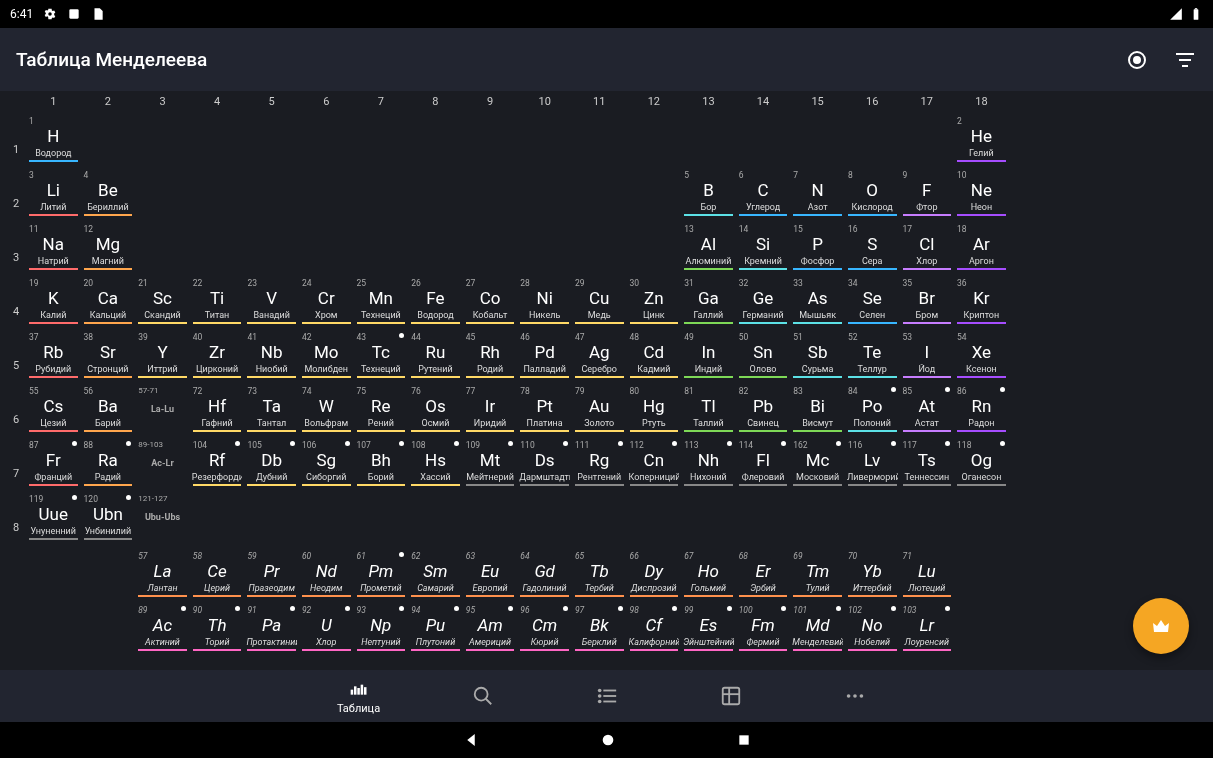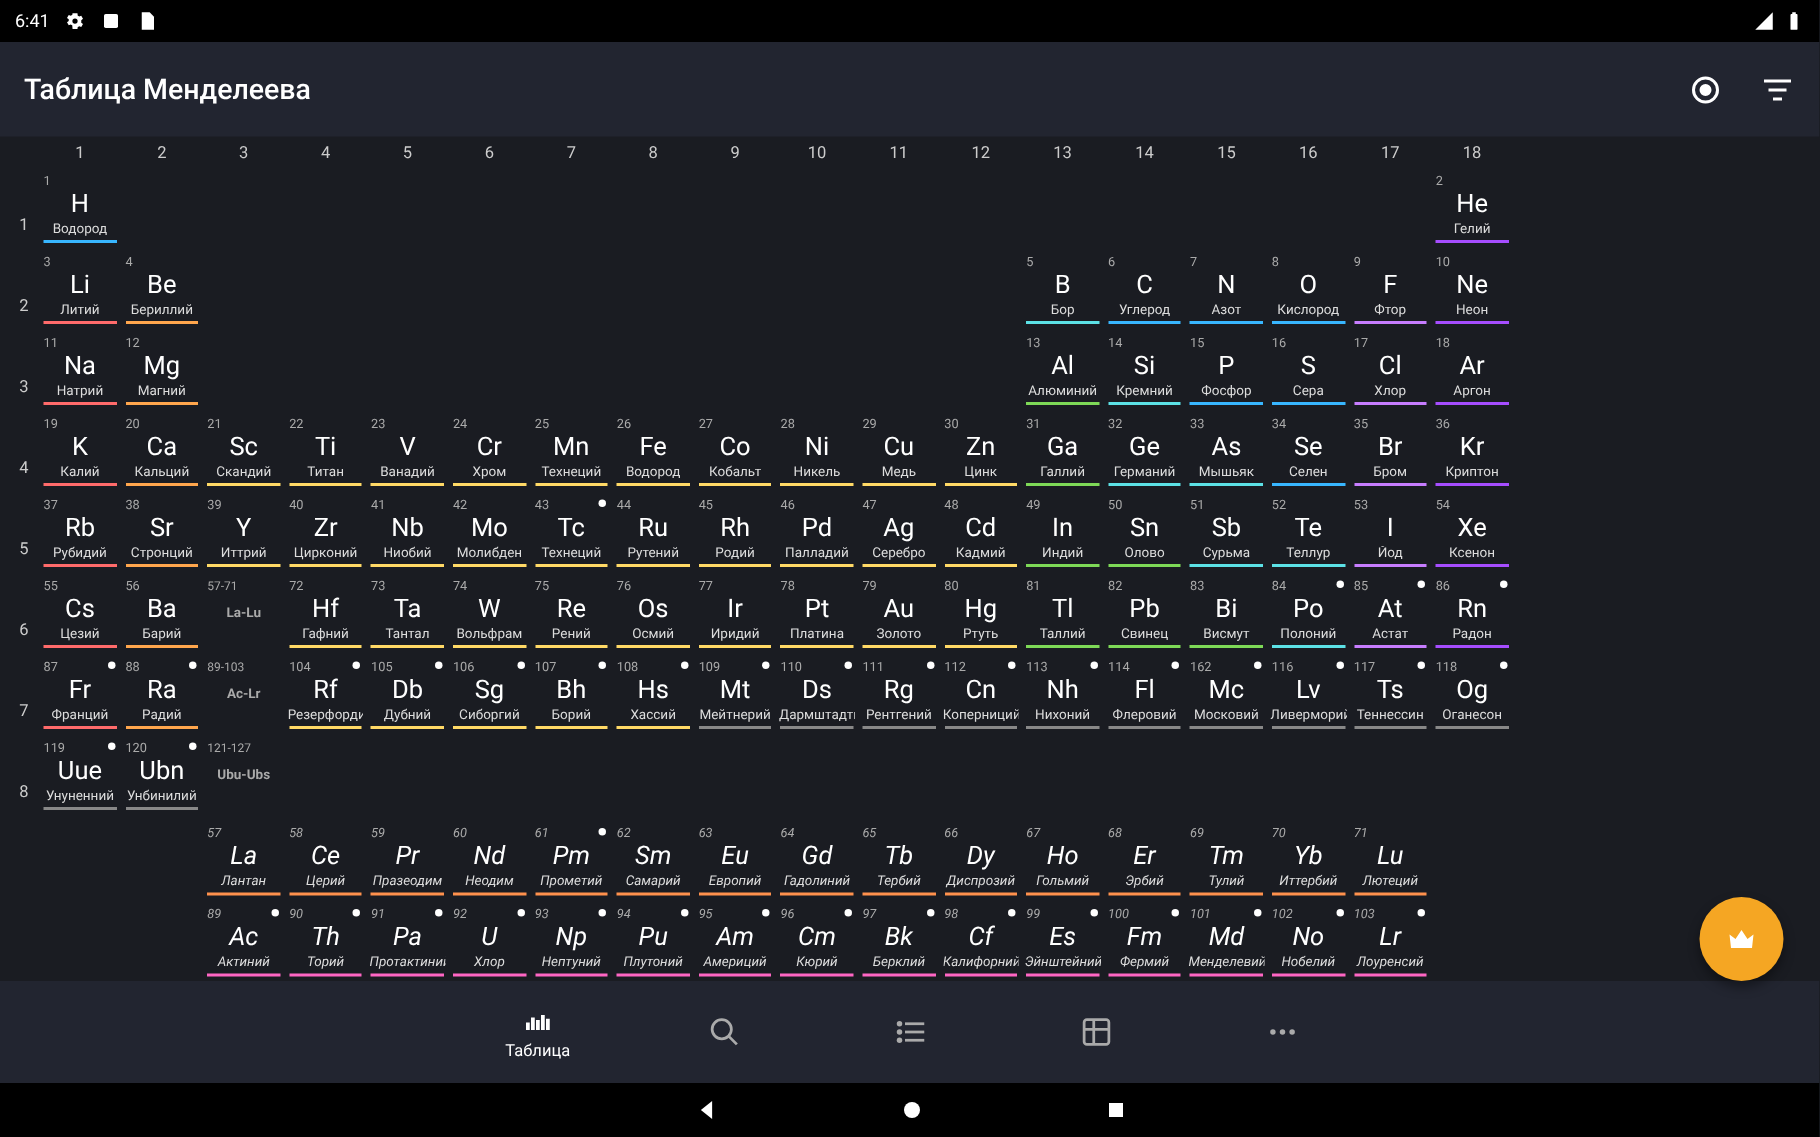--- a/index.html
+++ b/index.html
@@ -25,21 +25,21 @@
 .cell .dot { position:absolute; top:3px; right:4px; width:5px; height:5px; border-radius:50%; background:#fff; }
 .cell .sym { font-size:17px; color:#fff; margin-top:13px; line-height:1; font-weight:400; }
 .cell .name { font-size:9px; color:#ddd; margin-top:3px; white-space:nowrap; overflow:hidden; }
 .cell .bar { position:absolute; bottom:5px; left:3px; right:3px; height:2px; }
 .cell.ph .sym { font-size:9px; color:#aaa; margin-top:20px;font-weight:bold; }
 .cell.ph .num { font-size:8px; }
 
 .la-rows { margin-top:4px; }
 .la-row { display:grid; grid-template-columns:20px 54.6px 54.6px repeat(15, 54.6px); margin-top:1px;font-style:italic; }
 
-.bottomnav { position:absolute; bottom:36px; left:0; right:0; height:68px; background:#222530; display:flex; justify-content:center; align-items:center; gap:60px; }
+.bottomnav { position:absolute; bottom:36px; left:0; right:0; height:52px; background:#222530; display:flex; justify-content:center; align-items:center; gap:60px; }
 .navitem { display:flex; flex-direction:column; align-items:center; justify-content:center; gap:3px; cursor:pointer; color:#aaa; min-width:64px; }
 .navitem.active { color:#fff; }
 .navitem .lbl { font-size:11px; }
 .navicon { width:22px; height:22px; display:flex; align-items:center; justify-content:center; }
 
 .androidnav { position:absolute; bottom:0; left:0; right:0; height:36px; background:#000; display:flex; justify-content:center; align-items:center; gap:120px; }
 .androidnav .btn { cursor:pointer; }
 
 .fab { position:absolute; right:24px; bottom:104px; width:56px; height:56px; border-radius:50%; background:#f5a623; display:flex; align-items:center; justify-content:center; box-shadow:0 4px 8px rgba(0,0,0,.4); cursor:pointer; }
 

